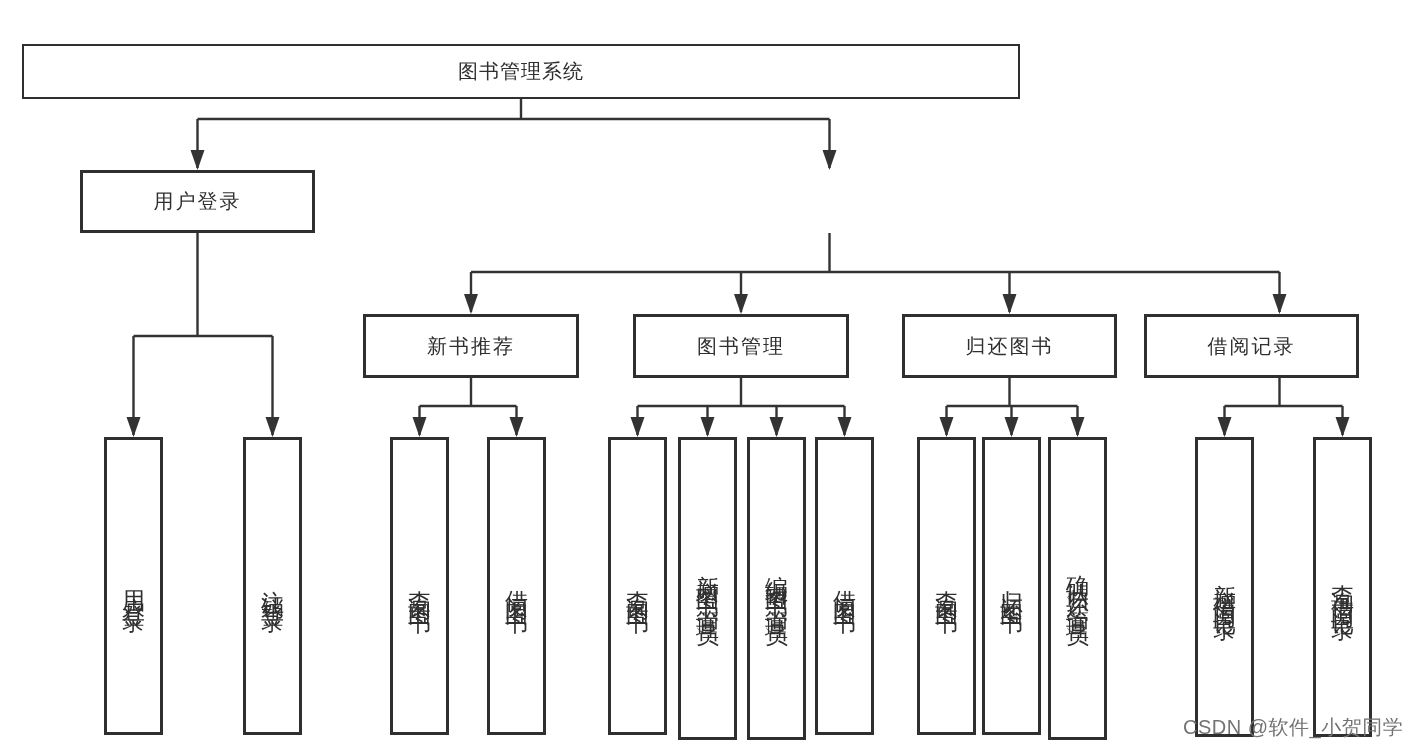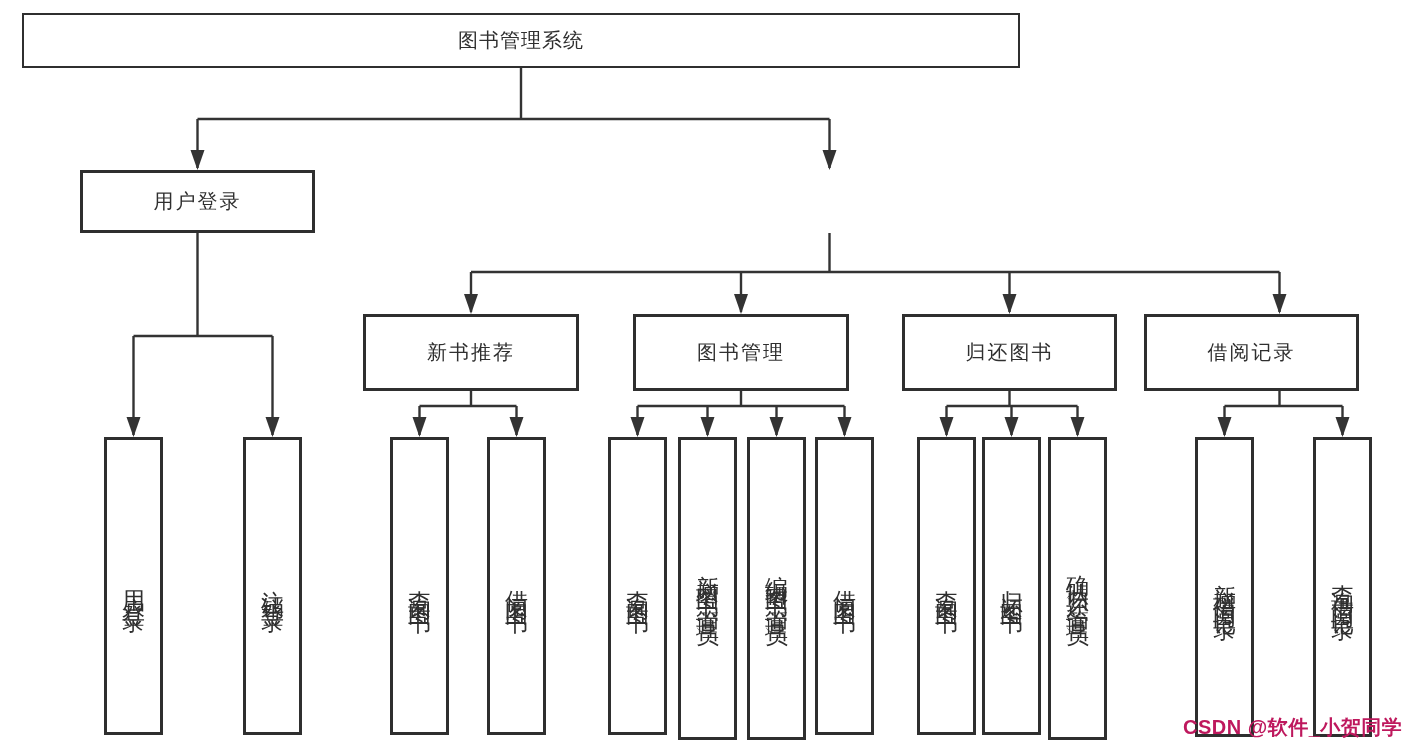--- a/index.html
+++ b/index.html
@@ -20,42 +20,41 @@
   .box {
     position: absolute;
     background: #ffffff;
     border: 3px solid #2f2f2f;
     box-sizing: border-box;
     display: flex;
     align-items: center;
     justify-content: center;
     z-index: 1;
   }
-  .root  { border-width: 2.5px; font-size: 20px; letter-spacing: 1px; }
+  .root  { border-width: 2.5px; font-size: 20px; letter-spacing: 1px; margin-top: 31px; }
   .hnode { top: 170px; height: 63px; width: 235px; font-size: 20px; letter-spacing: 2px; }
-  .l3    { top: 314px; height: 77px; font-size: 20px; letter-spacing: 2px; }
+  .l3    { top: 314px; height: 64px; font-size: 20px; letter-spacing: 2px; }
   .leaf  { top: 437px; width: 59px; height: 298px; }
   .vtext {
     writing-mode: vertical-rl;
     text-orientation: upright;
     font-size: 23px;
     letter-spacing: 7px;
     line-height: 1;
     white-space: nowrap;
   }
   .watermark {
     position: absolute;
     left: 1183px;
     top: 714px;
     font-size: 20px;
-    color: #be185d;
+    color: #737373;
     letter-spacing: 0.5px;
     white-space: nowrap;
     z-index: 5;
-    font-weight: bold;
   }
 </style>
 </head>
 <body>
 
 <div class="canvas">
 
   <svg class="wires" width="1405" height="747" viewBox="0 0 1405 747">
     <defs>
       <marker id="arrow" markerUnits="userSpaceOnUse" markerWidth="20" markerHeight="16" refX="18" refY="7" orient="auto">

